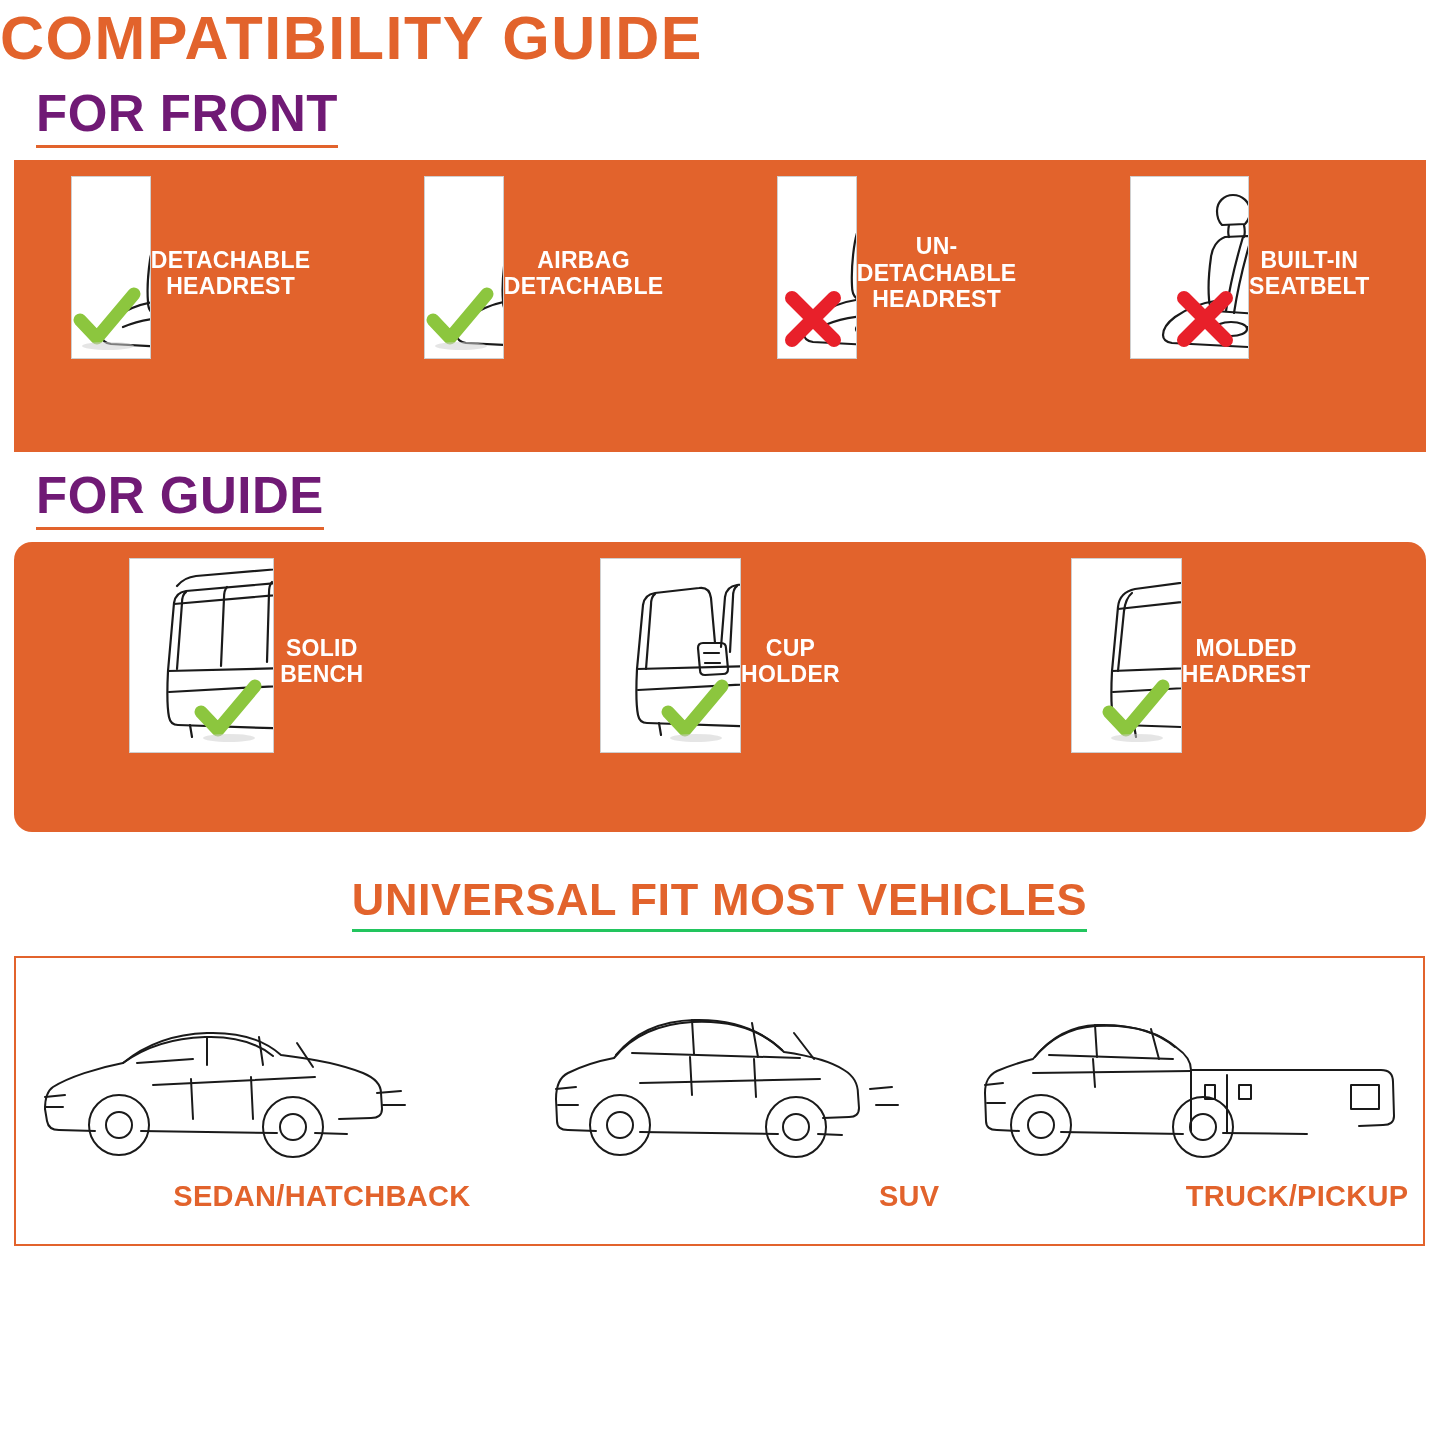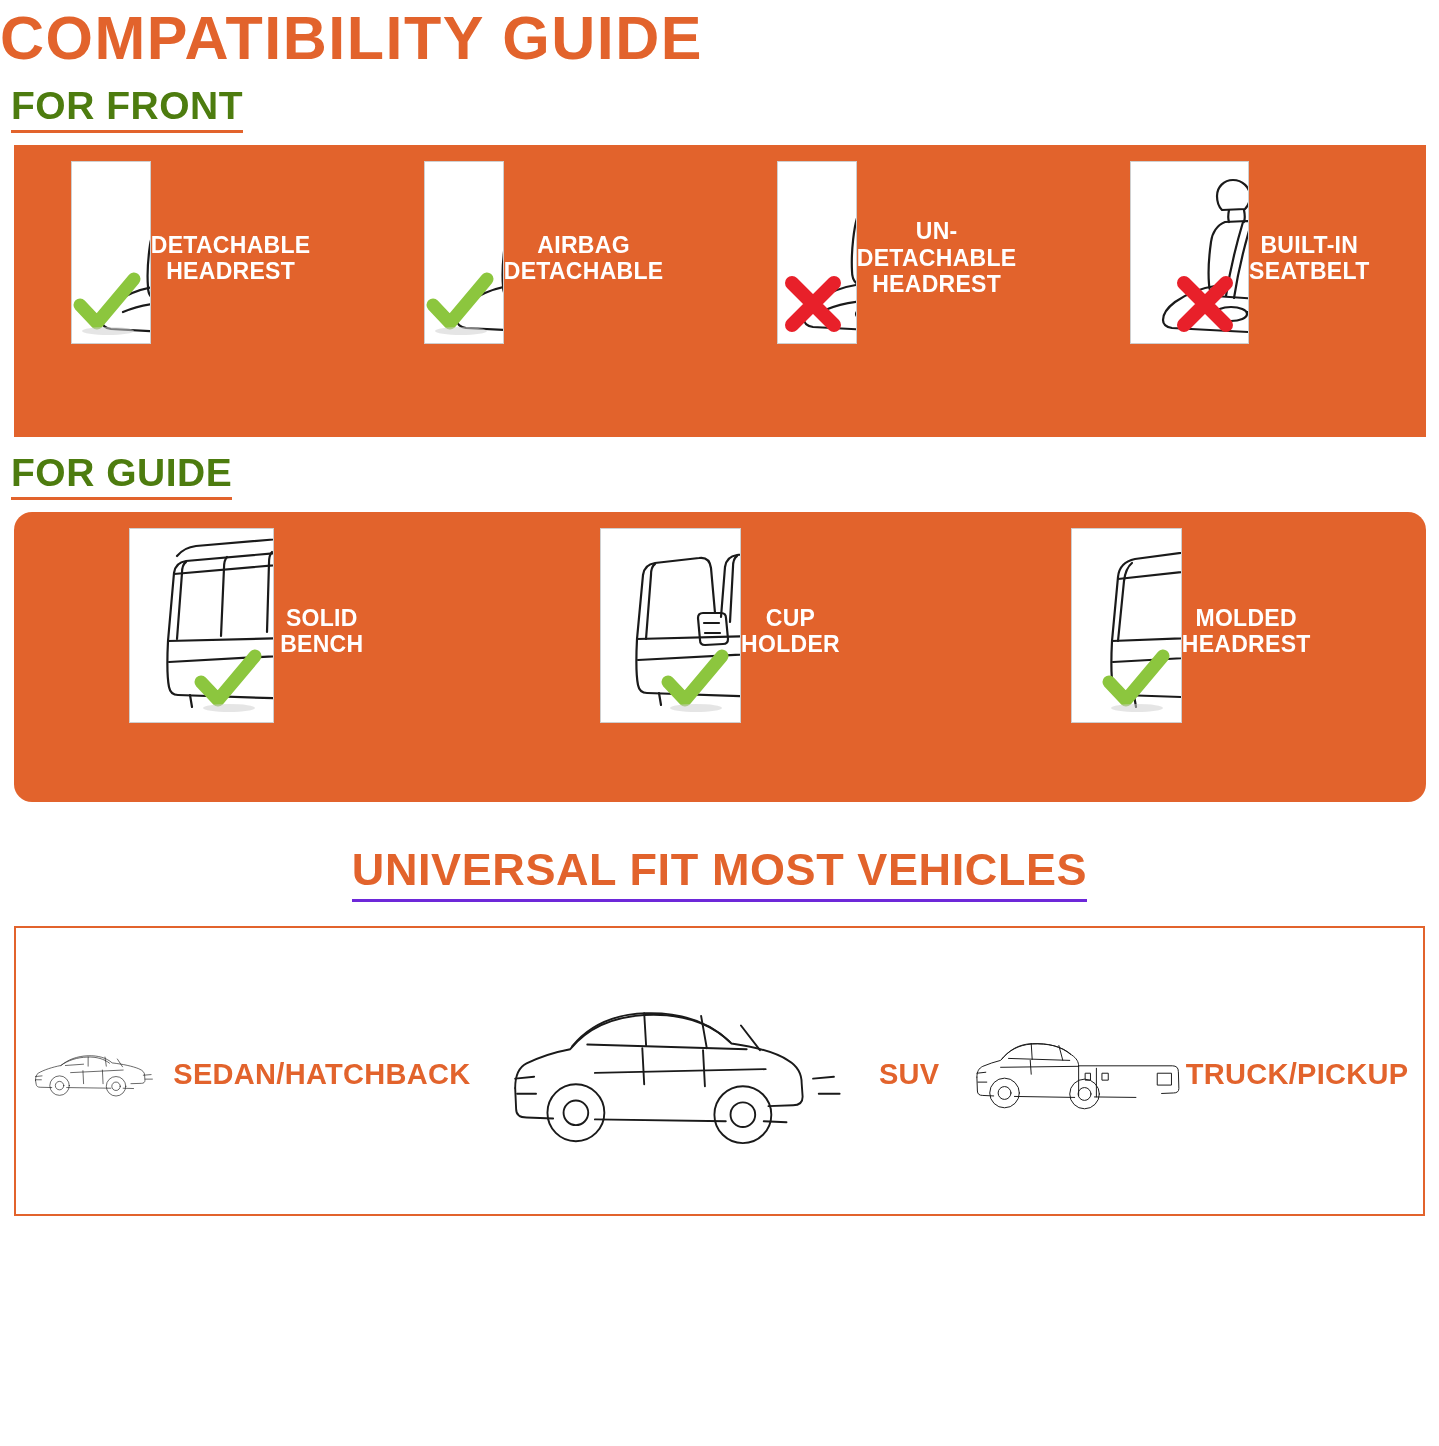--- a/index.html
+++ b/index.html
@@ -28,26 +28,26 @@
     color: #e2632c;
     font-size: 61px;
     font-weight: bold;
     letter-spacing: 1.5px;
     padding-top: 6px;
     line-height: 1.05;
   }
 
   
   .section-heading {
-    color: #4d7c0f;
-    font-size: 39px;
+    color: #701a75;
+    font-size: 51px;
     font-weight: bold;
     letter-spacing: 0.5px;
     display: inline-block;
-    margin-left: 11px;
+    margin-left: 36px;
     padding-bottom: 2px;
     border-bottom: 3px solid #e2632c;
   }
   .heading-row { margin-top: 14px; }
 
   
   .panel {
     background: #e2632c;
     margin-top: 12px;
     padding: 16px 0 10px 0;
@@ -99,37 +99,38 @@
   .universal-title {
     text-align: center;
     color: #e2632c;
     font-size: 45px;
     font-weight: bold;
     letter-spacing: 0.6px;
     margin-top: 42px;
     padding-bottom: 4px;
   }
   .universal-title span {
-    border-bottom: 3px solid #6d28d9;
+    border-bottom: 3px solid #22c55e;
     padding-bottom: 3px;
     display: inline-block;
   }
   .universal-box {
     margin: 20px 14px 0 14px;
     border: 2px solid #e2632c;
     height: 290px;
     display: flex;
     justify-content: space-around;
     align-items: center;
     background: #ffffff;
   }
   .vehicle-cell {
     width: 440px;
     display: flex;
-    align-items: center;
+    flex-direction: column;
+    align-items: flex-end;
     justify-content: center;
   }
   .vehicle-caption {
     color: #e2632c;
     font-weight: bold;
     font-size: 29px;
     margin-top: 6px;
     letter-spacing: 0.3px;
     text-align: center;
   }

